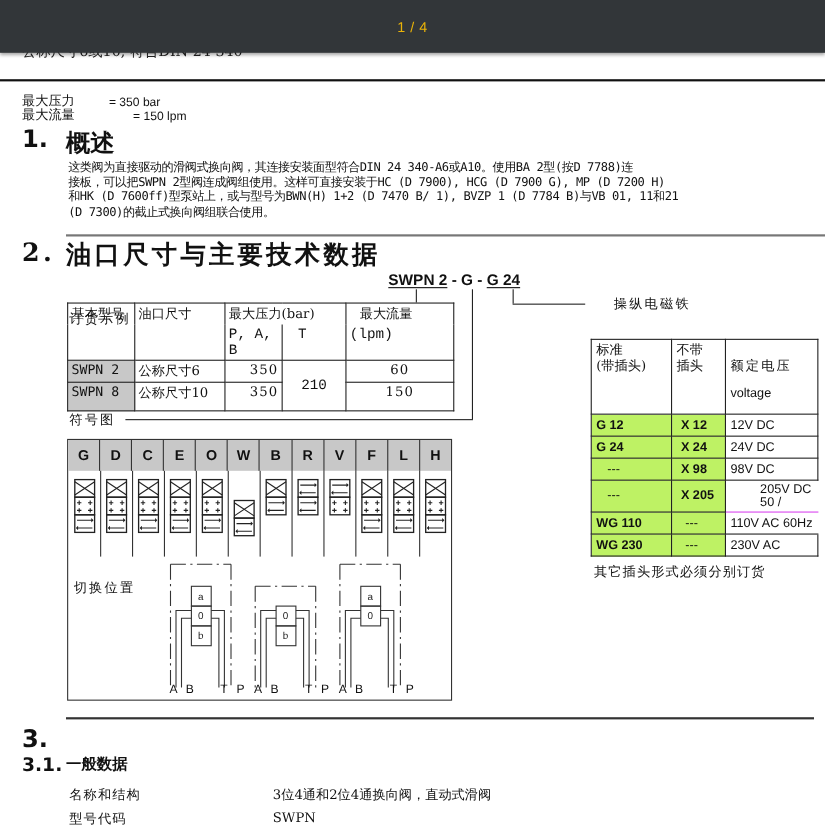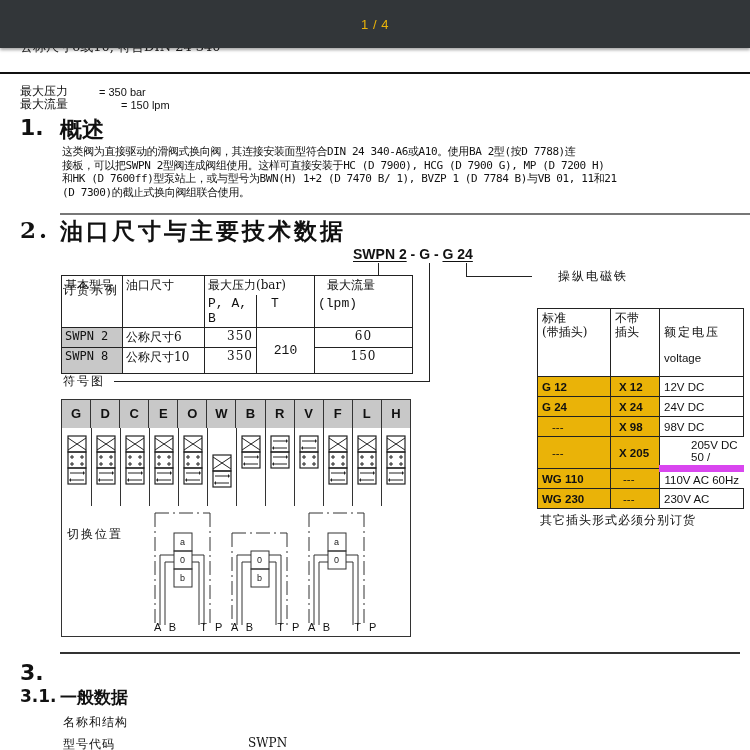--- a/index.html
+++ b/index.html
@@ -33,21 +33,21 @@
   table.t1 td { border: 1px solid #222; padding: 1px 3px; height: 20px; vertical-align: top; }
   table.t1 td.gray { background: #c8c8c8; font-family: "DejaVu Sans Mono", monospace; font-size: 12px; }
   table.t1 .sans { font-family: Liberation Mono, monospace; font-size: 13px; }
   table.t1 .num { text-align: right; font-family: "DejaVu Serif", serif; letter-spacing: 1px; }
   table.t1 .ctr { text-align: center; }
 
   .conn { position: absolute; background: #222; }
 
   table.t2 { position: absolute; left: 537px; top: 308px; border-collapse: collapse; font-size: 12px; }
   table.t2 td { border: 1px solid #222; padding: 2px 4px; height: 20px; font-family: "Liberation Sans", sans-serif; font-size: 11.5px; vertical-align: middle; }
-  table.t2 td.g { background: #eab308; font-weight: bold; }
+  table.t2 td.g { background: #bef264; font-weight: bold; }
   table.t2 td.head { vertical-align: top; height: 68px; font-family: "DejaVu Serif", serif; font-size: 12px; line-height: 14px; }
 
   .sym-box { position: absolute; left: 61px; top: 399px; width: 350px; height: 238px; border: 1px solid #333; }
   .sym-header { position: absolute; left: 0; top: 0; width: 100%; height: 28px; background: #c8c8c8; display: flex; }
   .sym-header .cell { flex: 1; border-right: 1px solid #333; font-family: "Liberation Sans", sans-serif; font-weight: bold; font-size: 13px; text-align: center; line-height: 28px; }
   .sym-header .cell:last-child { border-right: none; }
   .vline { position: absolute; top: 28px; width: 1px; height: 78px; background: #333; }
 
   .footer-row { font-size: 12px; letter-spacing: 1px; }
 </style>
@@ -153,21 +153,21 @@
           <td>98V DC</td>
         </tr>
     <tr>
           <td class="g" style="font-weight:normal; padding-left:14px;">---</td>
           <td class="g" style="padding-left:8px;">X 205</td>
           <td style="border-bottom:none; border-right:none;padding-left:31px;"><span>205V DC</span> <span>50 /</span></td>
         </tr>
     <tr>
           <td class="g">WG 110</td>
           <td class="g" style="font-weight:normal; padding-left:12px;">---</td>
-          <td style="border-right:none; border-top:7px solid #d946ef;text-align:center;"><span>110V AC</span> <span>60Hz</span></td>
+          <td style="border-right:none; border-top:1px solid #d946ef;"><span>110V AC</span> <span>60Hz</span></td>
         </tr>
     <tr>
           <td class="g">WG 230</td>
           <td class="g" style="font-weight:normal; padding-left:12px;">---</td>
           <td>230V AC</td>
         </tr>
   </tbody>
     </table>
   <div class="abs lbl-serif" style="left:540px; top:512px; letter-spacing:1px;">其它插头形式必须分别订货</div>
 
@@ -302,22 +302,23 @@
       </g>
     </svg>
     <div class="abs" style="left:92px; top:221px; font-family:'Liberation Sans',sans-serif; font-size:11px; word-spacing:5px;"><span>A</span> <span>B</span>&nbsp;&nbsp;&nbsp;<span>T</span> <span>P</span></div>
     <div class="abs" style="left:169px; top:221px; font-family:'Liberation Sans',sans-serif; font-size:11px; word-spacing:5px;"><span>A</span> <span>B</span>&nbsp;&nbsp;&nbsp;<span>T</span> <span>P</span></div>
     <div class="abs" style="left:246px; top:221px; font-family:'Liberation Sans',sans-serif; font-size:11px; word-spacing:5px;"><span>A</span> <span>B</span>&nbsp;&nbsp;&nbsp;<span>T</span> <span>P</span></div>
   </div>
 
   <div class="hr-gray" style="left:60px; top:652px; width:680px; background:#333;"></div>
   <div class="abs h1" style="left:20px; top:660px;">3.</div>
   <div class="abs" style="left:20px; top:686px; font-family:'DejaVu Sans',sans-serif; font-weight:bold; font-size:17px;">3.1.</div>
-  <div class="abs" style="left:60px; top:686px; font-family:'DejaVu Sans',sans-serif; font-weight:bold; font-size:17px;text-align:center;">一般数据</div>
+  <div class="abs" style="left:60px; top:686px; font-family:'DejaVu Sans',sans-serif; font-weight:bold; font-size:14px;text-align:center;">一般数据</div>
 
   <div class="abs footer-row" style="left:63px; top:714px;">名称和结构</div>
+  <div class="abs footer-row" style="left:248px; top:714px; letter-spacing:0;">3位4通和2位4通换向阀，直动式滑阀</div>
   <div class="abs footer-row" style="left:63px; top:736px;">型号代码</div>
   <div class="abs footer-row" style="left:248px; top:736px; letter-spacing:0;">SWPN</div>
 </div>
 
 <div class="viewer-bar">
   <span class="page-indicator">1 / 4</span>
 </div>
 
 </body></html>

